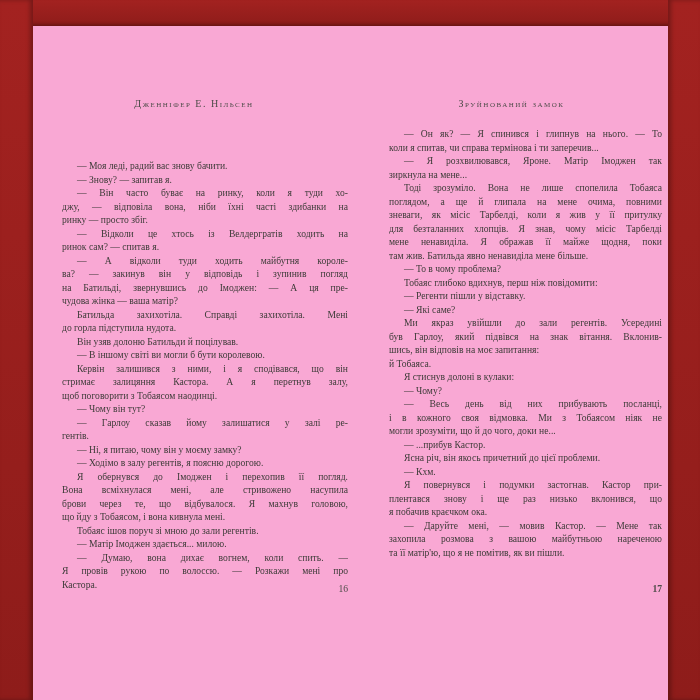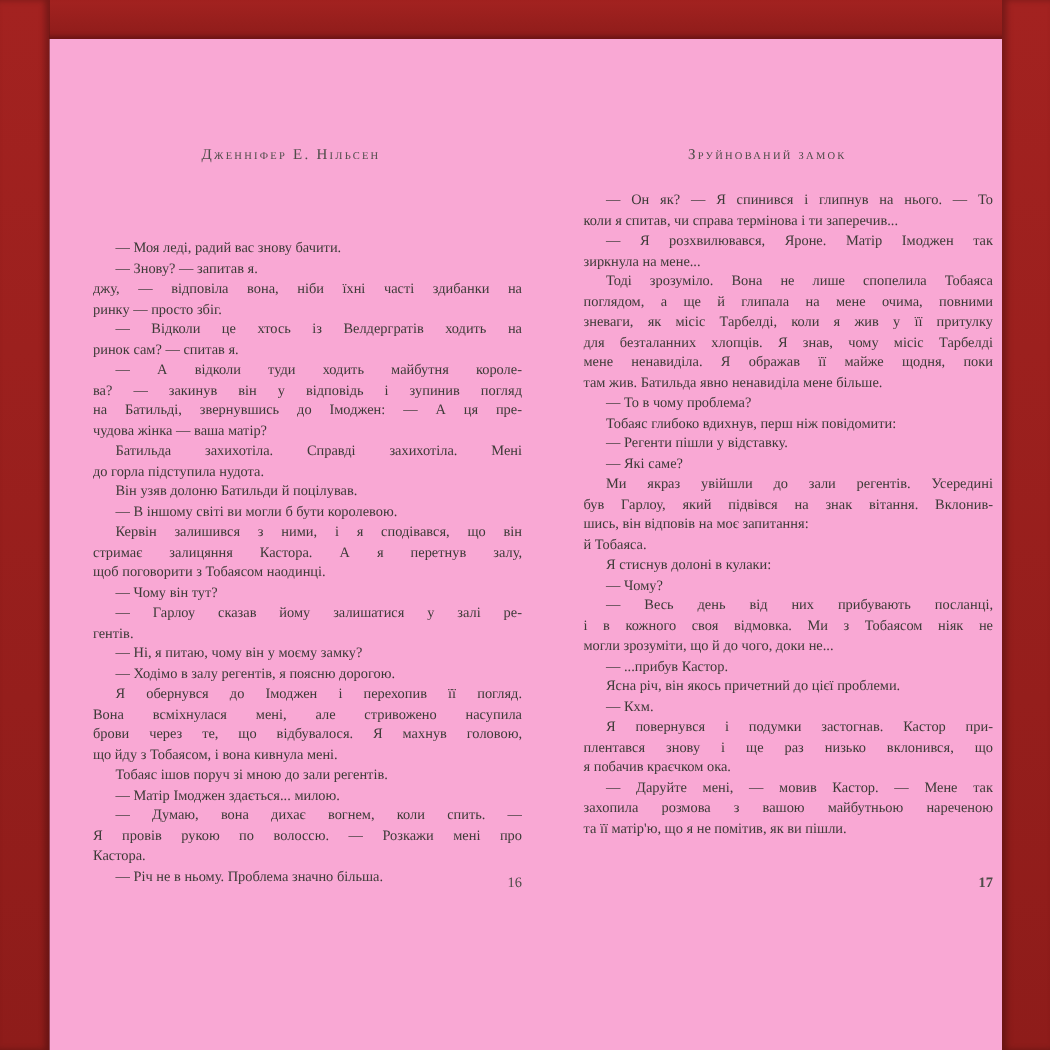--- a/index.html
+++ b/index.html
@@ -72,20 +72,21 @@
 
   <div class="cover-top" style="background: linear-gradient(rgb(163, 34, 32), rgb(142, 28, 26));"></div>
   <div class="cover-left" style="background: linear-gradient(rgb(163, 34, 32), rgb(142, 28, 26));"></div>
   <div class="cover-right" style="background: linear-gradient(rgb(163, 34, 32), rgb(142, 28, 26));"></div>
 
   <div class="page page-left">
     <div class="running-header">Дженніфер Е. Нільсен</div>
     <div class="text-block">
         <div class="line indent">— Моя леді, радий вас знову бачити.</div>
         <div class="line indent">— Знову? — запитав я.</div>
+        <div class="line indent just">— Він часто буває на ринку, коли я туди хо-</div>
         <div class="line just">джу, — відповіла вона, ніби їхні часті здибанки на</div>
         <div class="line">ринку — просто збіг.</div>
         <div class="line indent just">— Відколи це хтось із Велдергратів ходить на</div>
         <div class="line">ринок сам? — спитав я.</div>
         <div class="line indent just">— А відколи туди ходить майбутня короле-</div>
         <div class="line just">ва? — закинув він у відповідь і зупинив погляд</div>
         <div class="line just">на Батильді, звернувшись до Імоджен: — А ця пре-</div>
         <div class="line">чудова жінка — ваша матір?</div>
         <div class="line indent just">Батильда захихотіла. Справді захихотіла. Мені</div>
         <div class="line">до горла підступила нудота.</div>
@@ -101,21 +102,20 @@
         <div class="line indent">— Ходімо в залу регентів, я поясню дорогою.</div>
         <div class="line indent just">Я обернувся до Імоджен і перехопив її погляд.</div>
         <div class="line just">Вона всміхнулася мені, але стривожено насупила</div>
         <div class="line just">брови через те, що відбувалося. Я махнув головою,</div>
         <div class="line">що йду з Тобаясом, і вона кивнула мені.</div>
         <div class="line indent">Тобаяс ішов поруч зі мною до зали регентів.</div>
         <div class="line indent">— Матір Імоджен здається... милою.</div>
         <div class="line indent just">— Думаю, вона дихає вогнем, коли спить. —</div>
         <div class="line just">Я провів рукою по волоссю. — Розкажи мені про</div>
         <div class="line">Кастора.</div>
-        <div class="line indent">— Річ не в ньому. Проблема значно більша.</div>
       </div>
     <div class="page-number">16</div>
   </div>
 
   <div class="page page-right">
     <div class="running-header">Зруйнований замок</div>
     <div class="text-block">
         <div class="line indent just">— Он як? — Я спинився і глипнув на нього. — То</div>
         <div class="line">коли я спитав, чи справа термінова і ти заперечив...</div>
         <div class="line indent just">— Я розхвилювався, Яроне. Матір Імоджен так</div>

